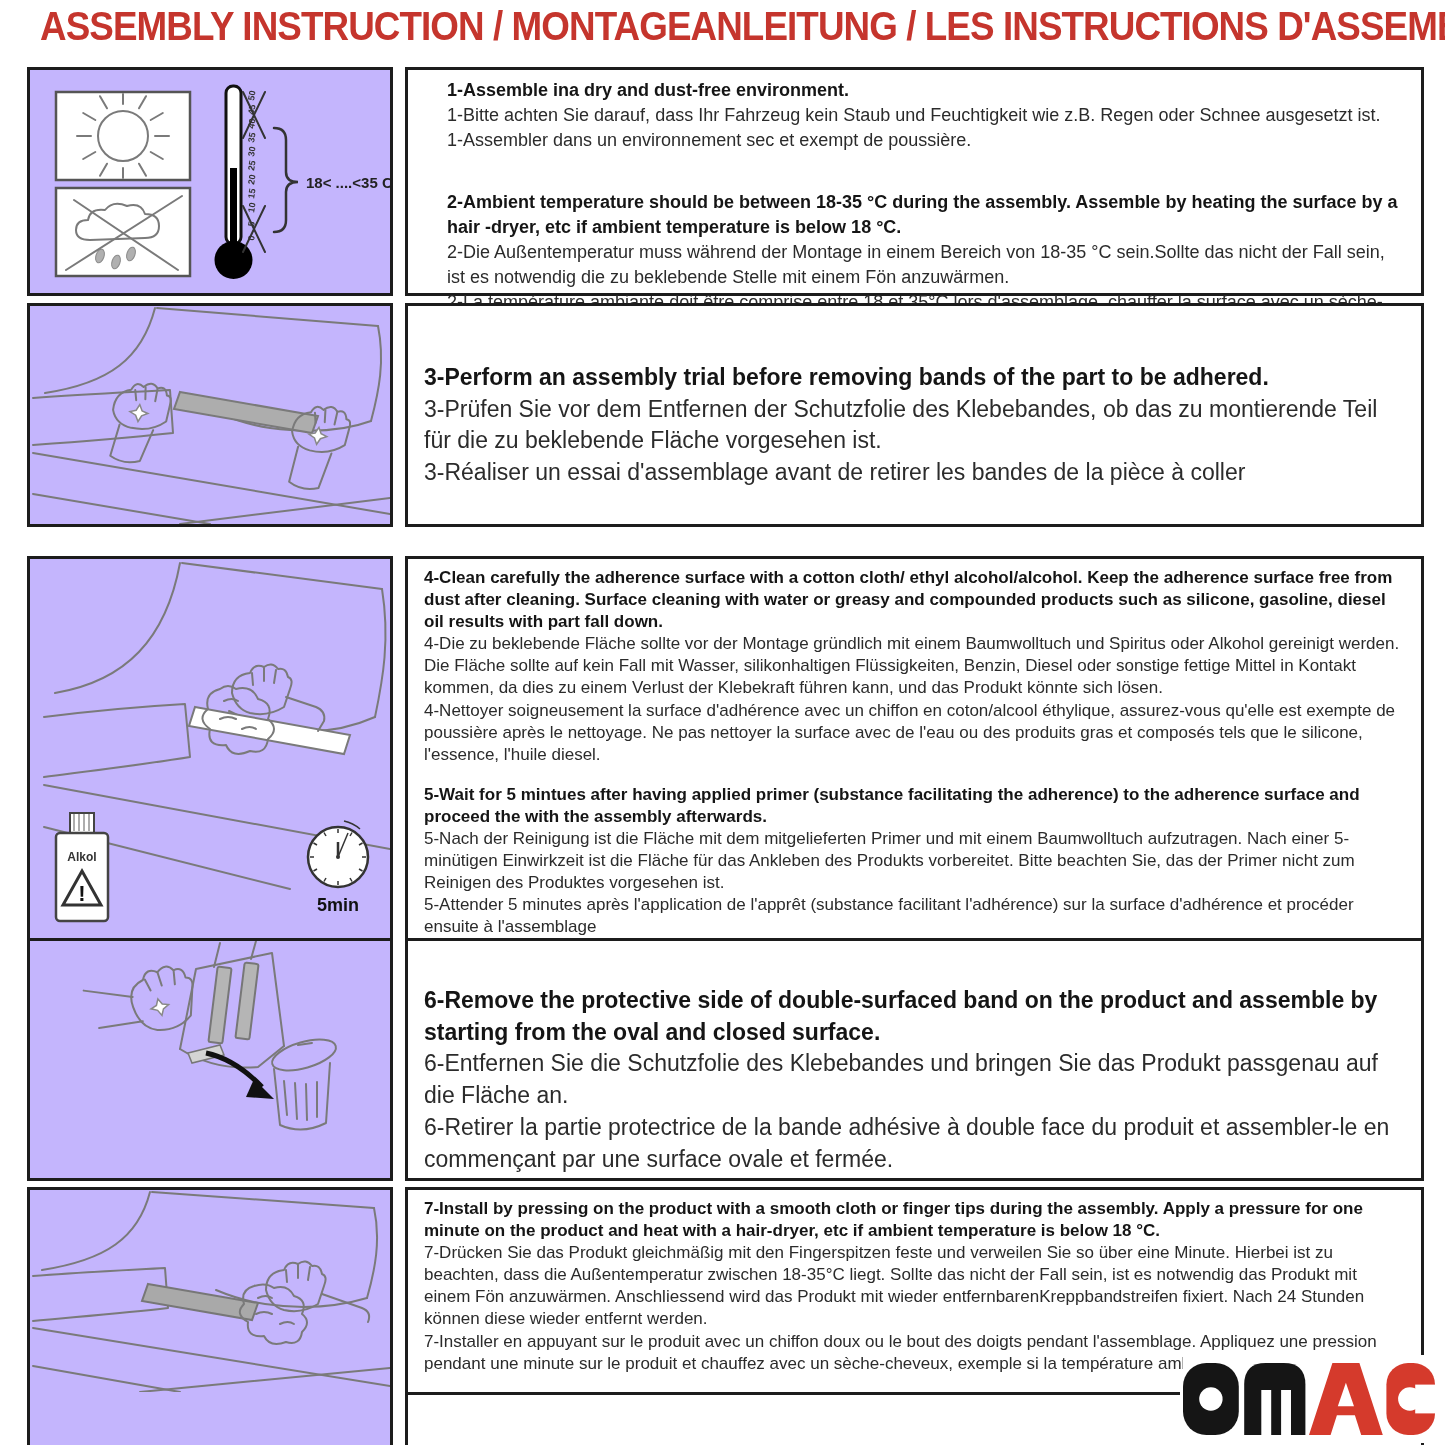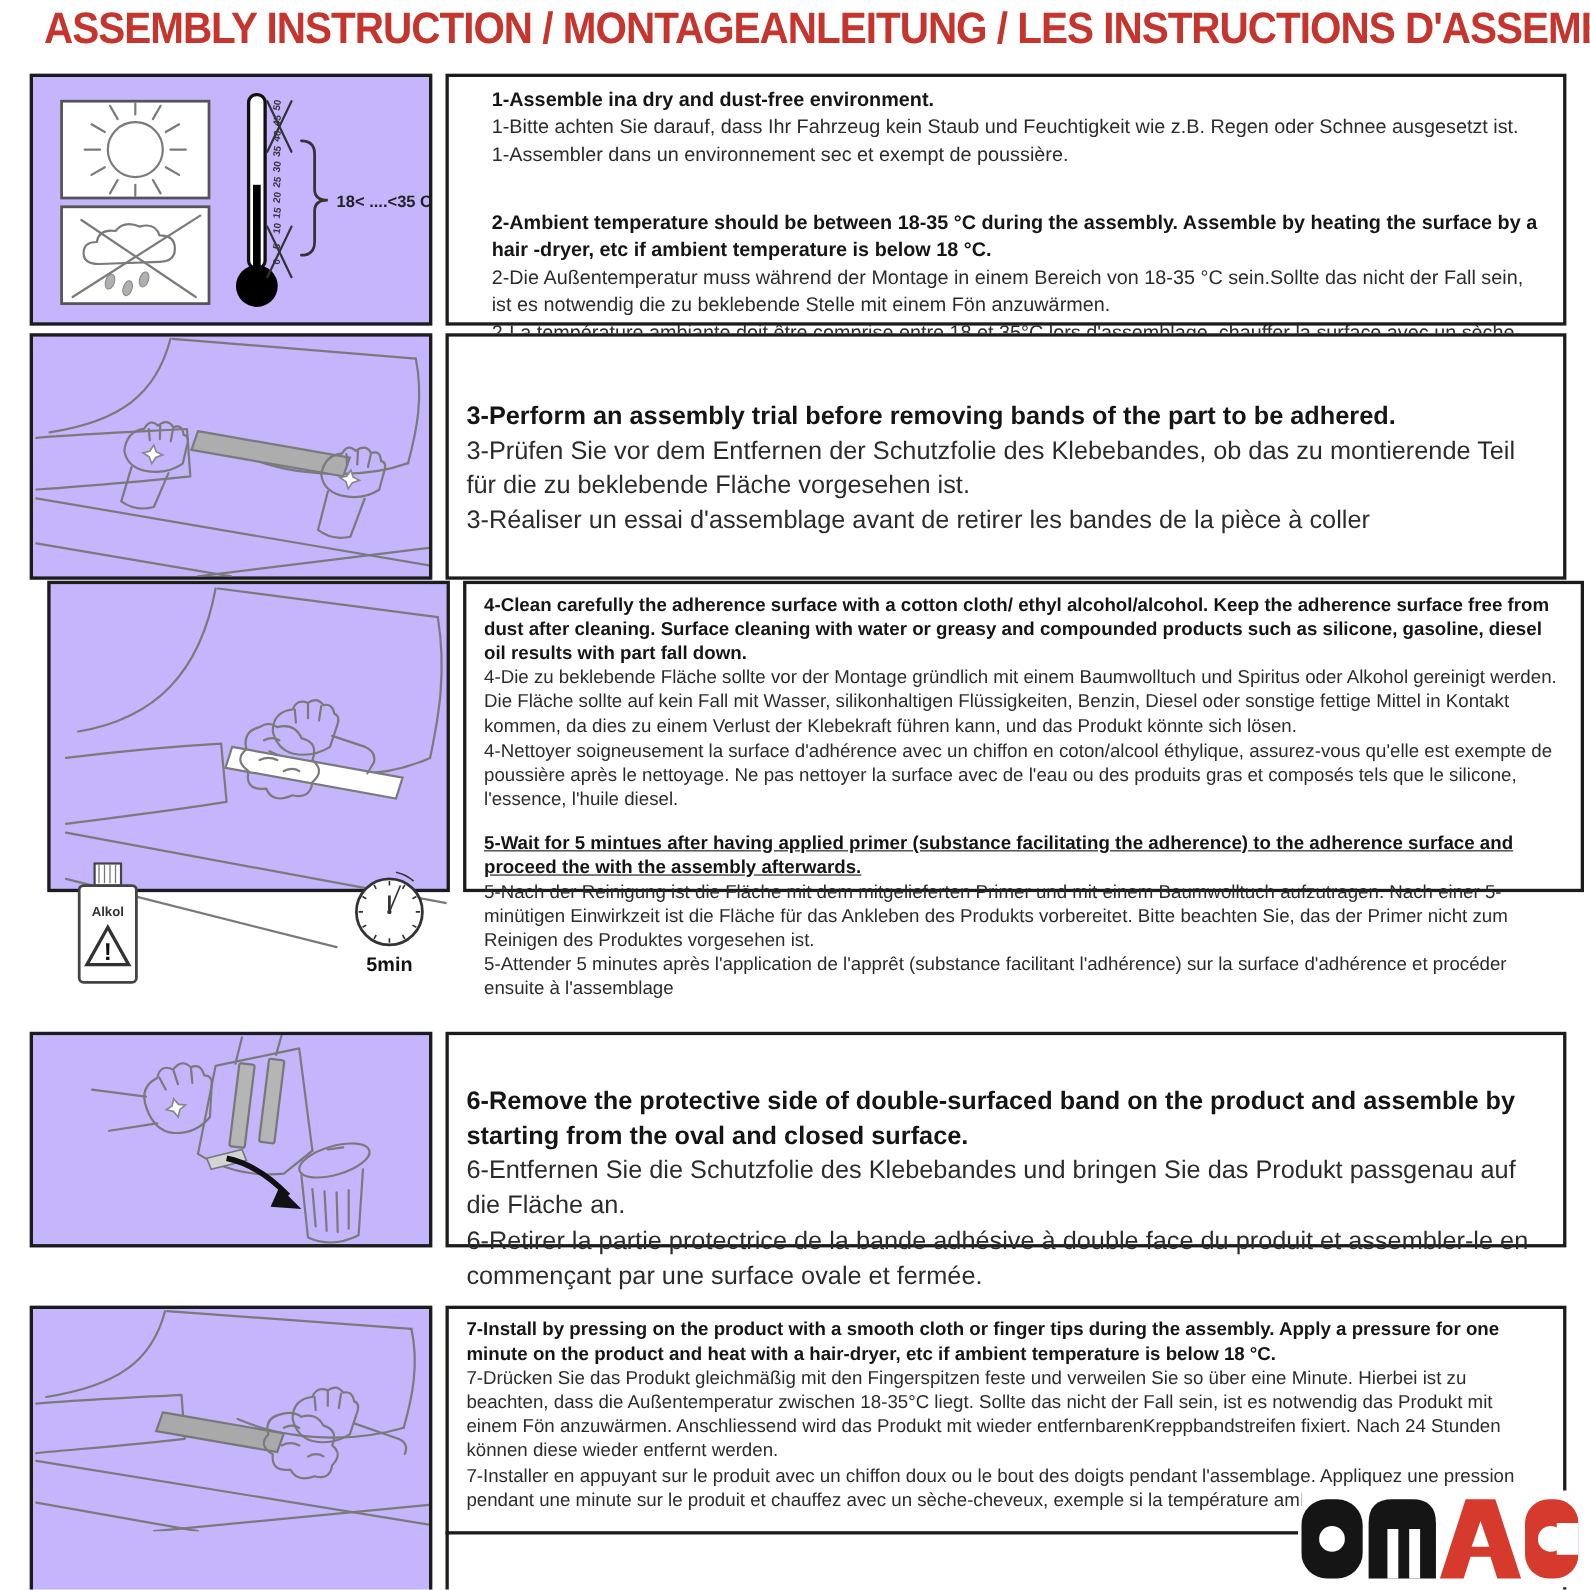--- a/index.html
+++ b/index.html
@@ -10,33 +10,33 @@
     font-weight:bold;font-size:40px;letter-spacing:-1px;color:#c5352d;
     transform:scaleX(.92);transform-origin:left center;}
 
   .imgbox{position:absolute;left:27px;width:366px;background:#c4b5fd;
     border:3px solid #1c1c1c;box-sizing:border-box;}
   .textbox{position:absolute;left:405px;width:1019px;background:#fff;
     border:3px solid #1c1c1c;box-sizing:border-box;padding:8px 16px;}
 
   .r1{top:67px;height:229px;}
   .r2{top:303px;height:224px;}
-  .r3{top:528px;height:283px;margin-left:16px;}
-  .r4{top:938px;height:196px;}
+  .r3{top:556px;height:409px;}
+  .r4{top:938px;height:243px;}
   .r5{top:1187px;height:268px;}
 
   .t-sm{font-size:18px;line-height:1.4;padding-left:39px;}
   .t-xs{font-size:17px;line-height:1.3;}
   .t-lg{font-size:23px;line-height:1.38;}
   .tb2{padding-top:56px;}
   .tb4{padding-top:44px;}
   p{margin:0;}
   .b{font-weight:bold;color:#151515;}
   .gap{margin-top:36px;}
-  .gap-s{margin-top:18px;text-decoration:underline;}
+  .gap-s{margin-top:18px;}
 
   svg text{font-family:"Liberation Sans",sans-serif;}
   .sketch{stroke:#7a7a7a;stroke-width:2;fill:none;stroke-linecap:round;stroke-linejoin:round;}
   .sketch-dark{stroke:#333;fill:none;stroke-linecap:round;}
 
   .logo{position:absolute;left:1183px;top:1355px;width:252px;height:88px;background:#fff;}
   .footer-rule{position:absolute;left:405px;top:1392px;width:775px;height:3px;background:#1c1c1c;}
 </style>
 </head>
 <body>

